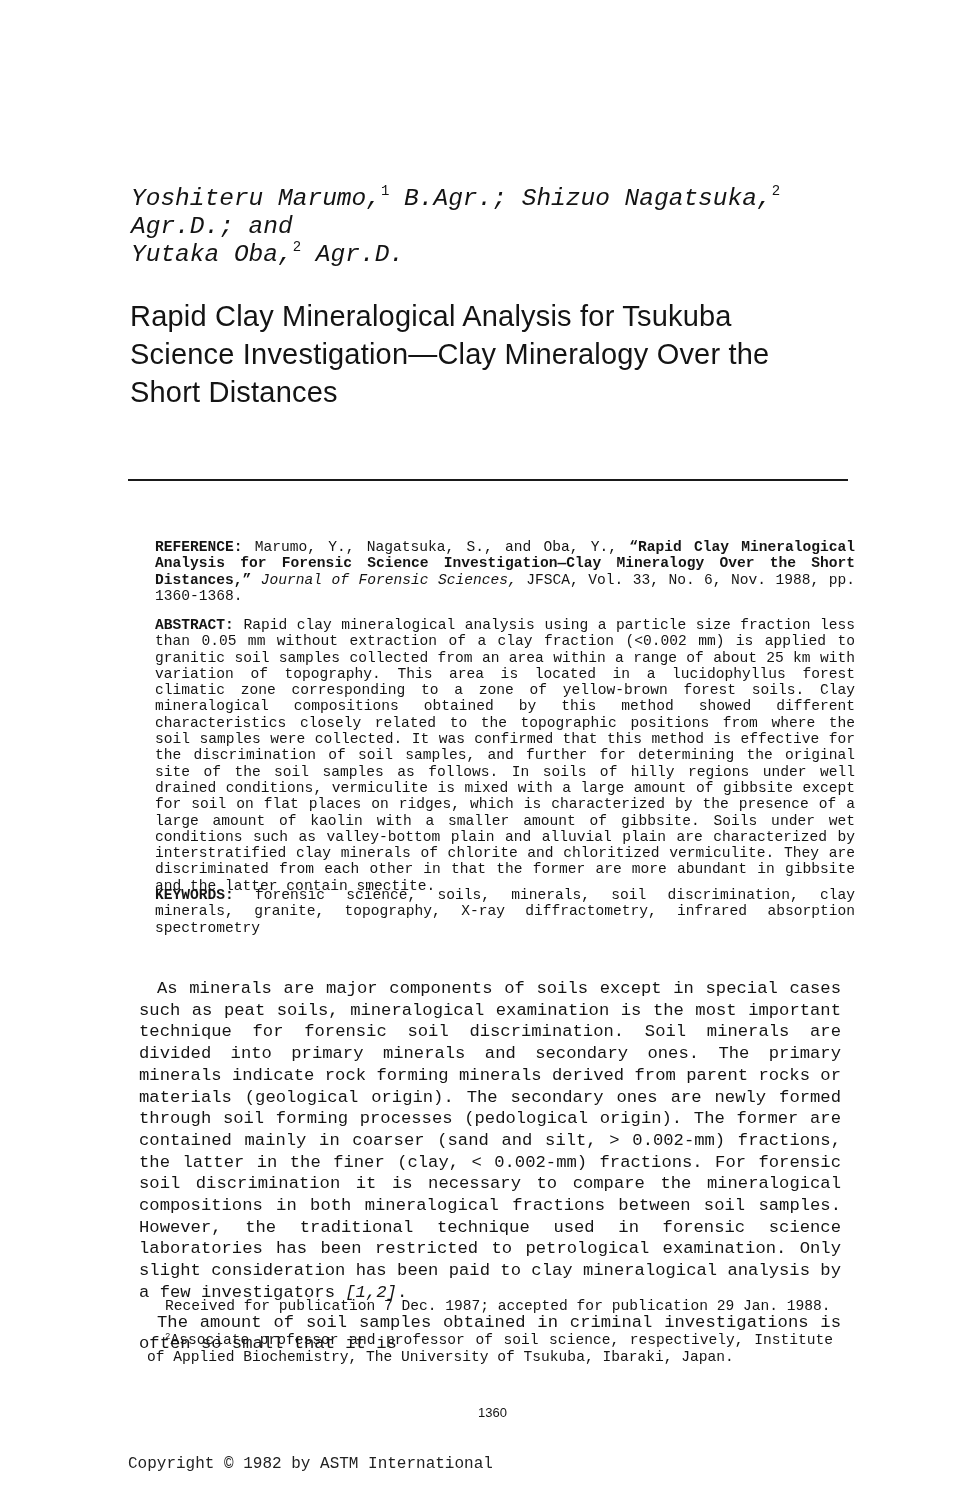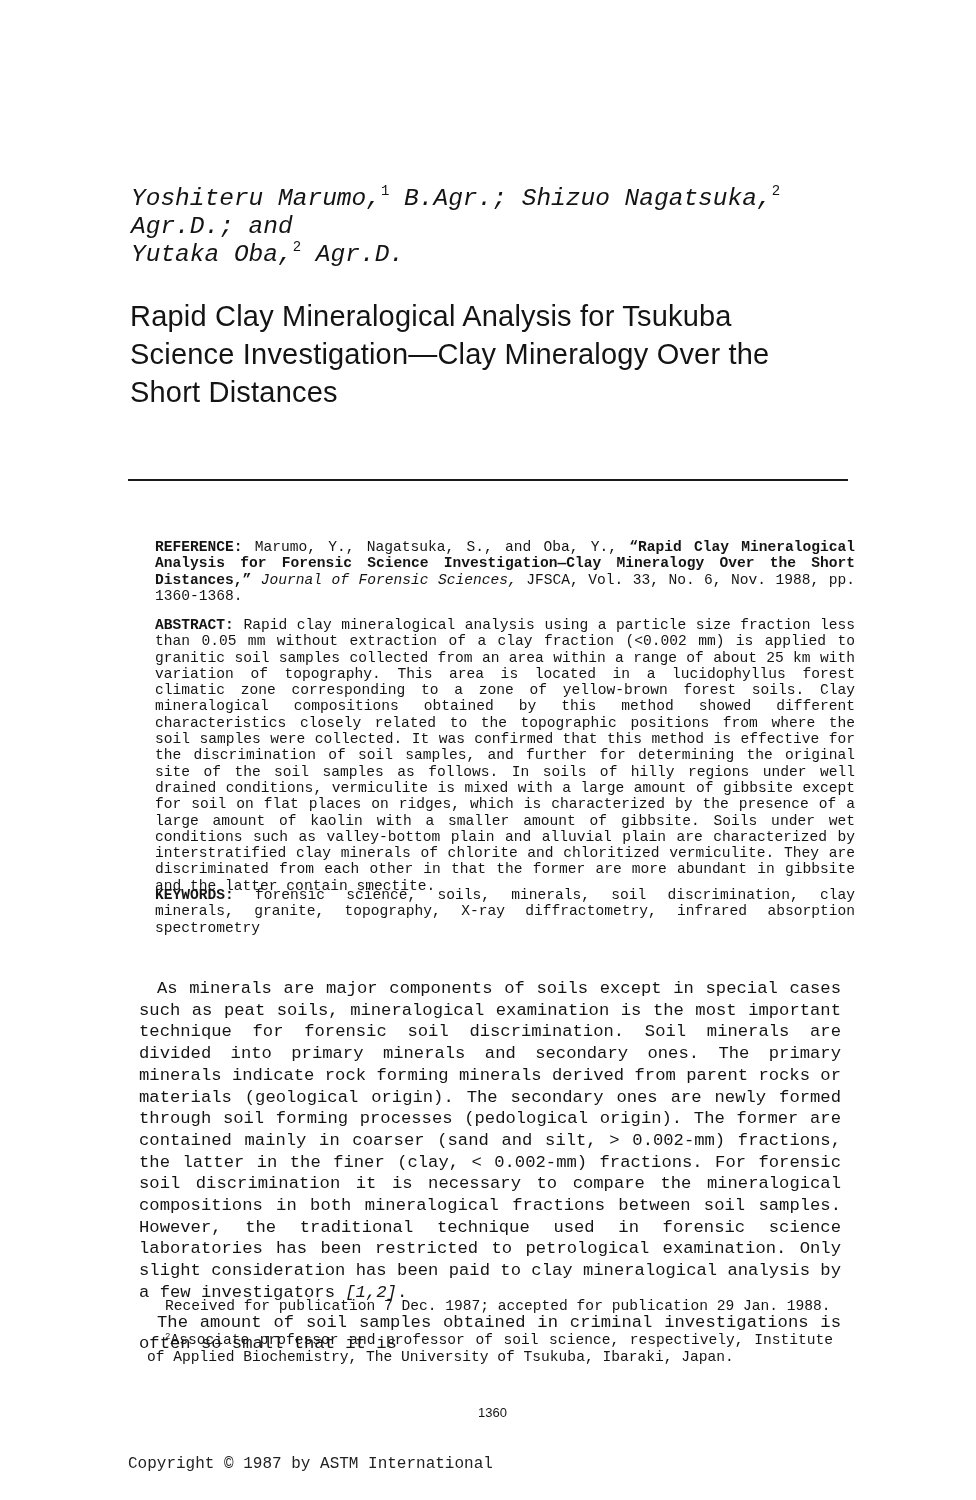--- a/index.html
+++ b/index.html
@@ -69,13 +69,13 @@
   <p>The amount of soil samples obtained in criminal investigations is often so small that it is</p>
 </div>
 
 <div class="footnotes serif">
   <p>Received for publication 7 Dec. 1987; accepted for publication 29 Jan. 1988.</p>
   <p><sup>2</sup><span>Associate professor and professor of soil science, respectively, Institute of Applied Biochemistry, The University of Tsukuba, Ibaraki, Japan.</span></p>
 </div>
 
 <div class="page-number sans">1360</div>
 
-<div class="copyright serif">Copyright © 1987 by ASTM International</div>
+<div class="copyright serif">Copyright © 1982 by ASTM International</div>
 
 </body></html>

